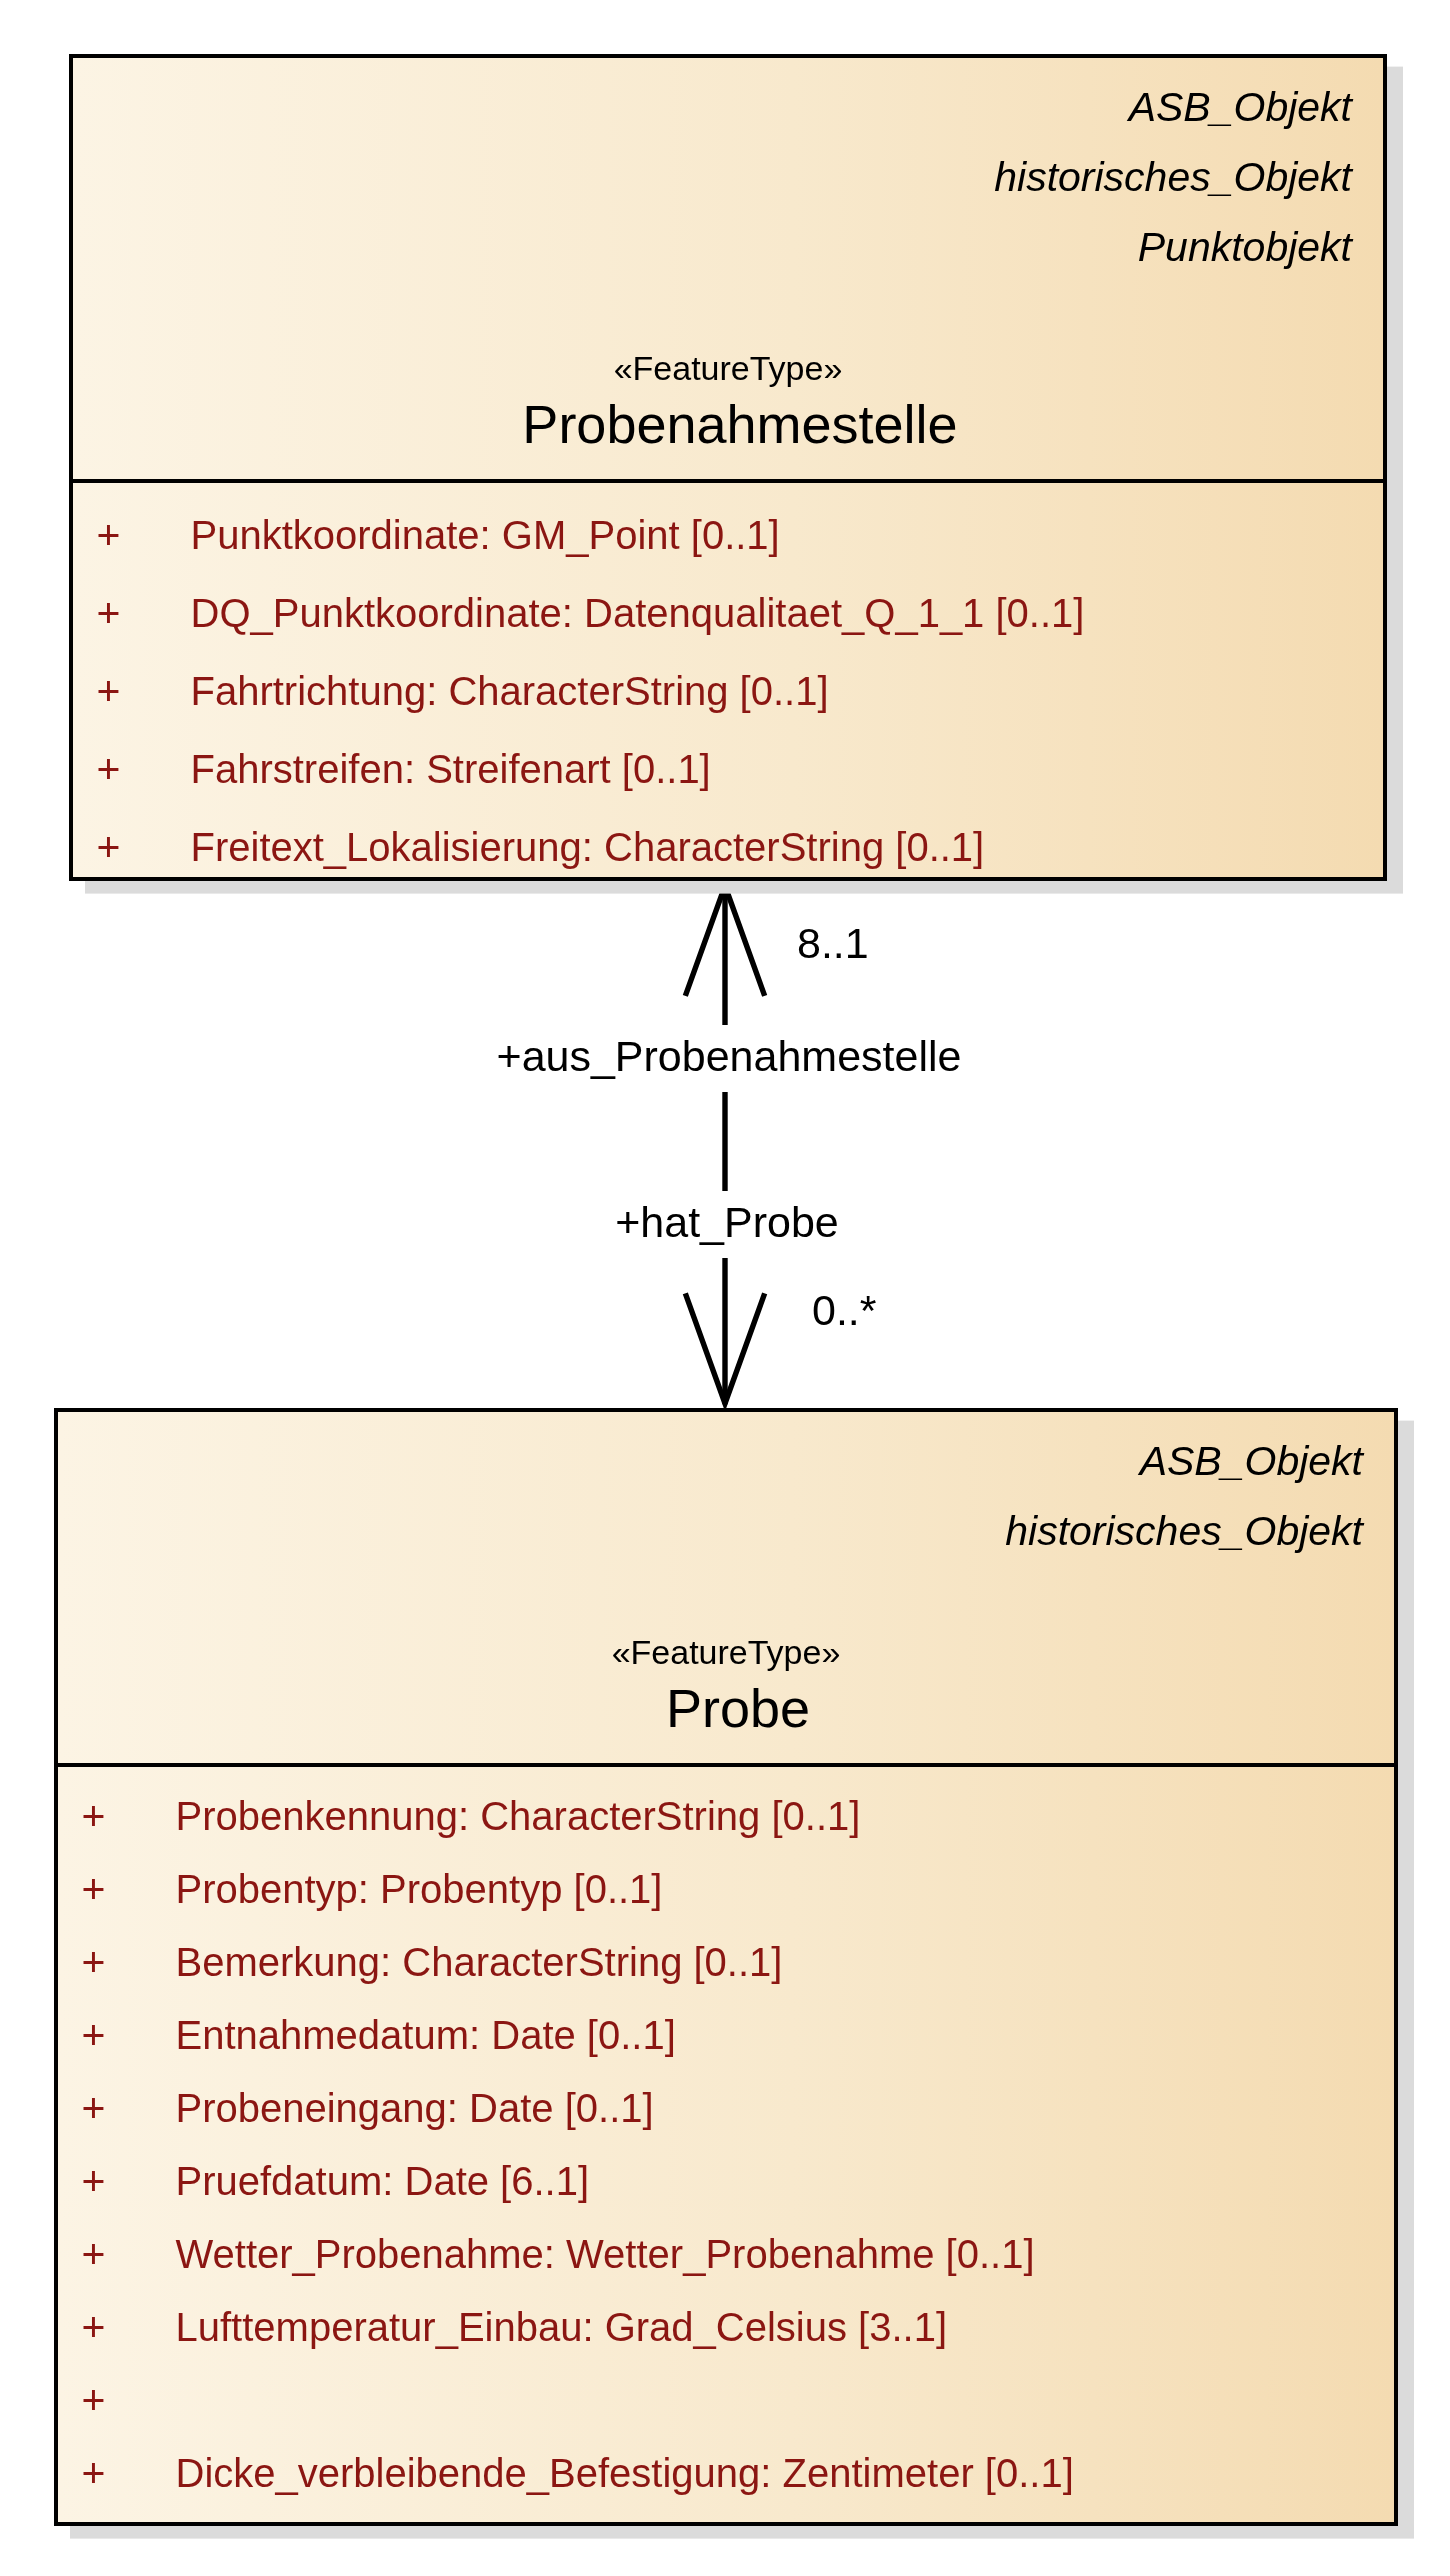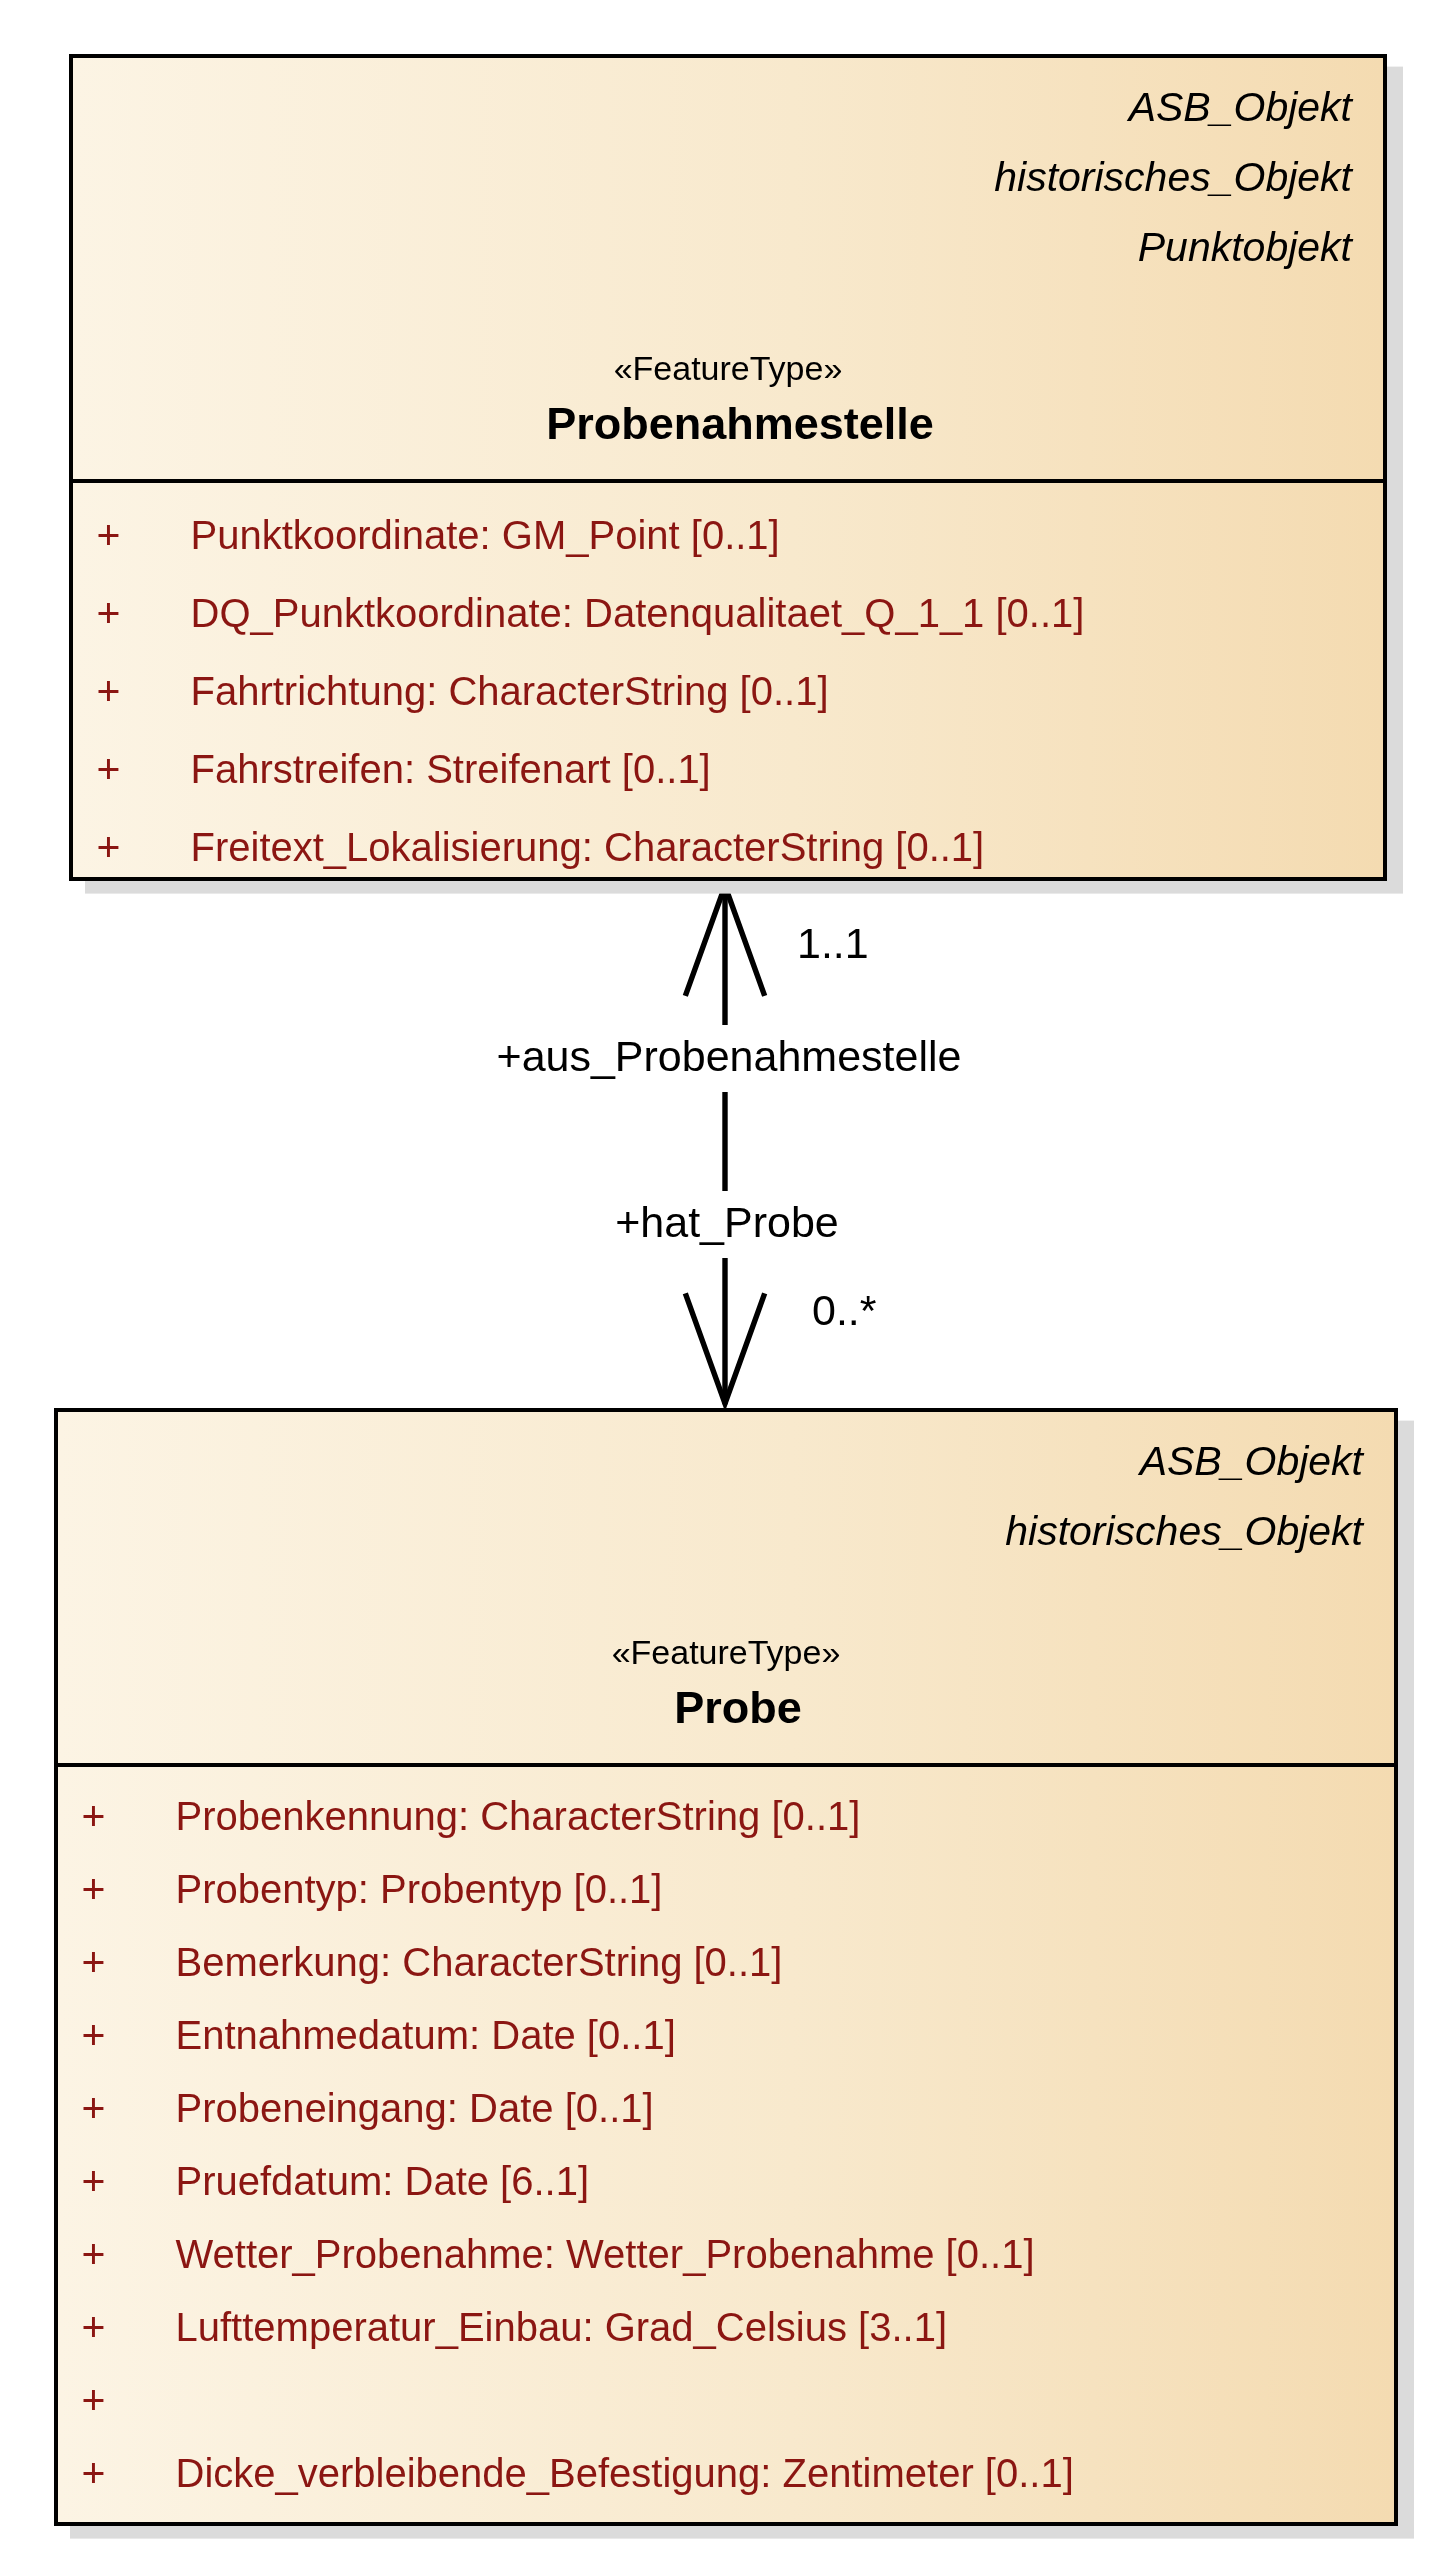--- a/index.html
+++ b/index.html
@@ -47,23 +47,23 @@
   .center-block {
     text-align: center;
     padding-bottom: 25px;
   }
   .ftype {
     font-size: 34px;
     line-height: 52px;
     color: #000;
   }
   .cname {
-    font-size: 45px;
+    font-size: 54px;
     line-height: 60px;
-    font-weight: bold;
+    font-weight: normal;
     color: #000;
     margin-left: 24px;
   }
 
   .attrs {
     border-top: 4.5px solid #000;
     flex: 1 1 auto;
     padding: 12.6px 9px 0 23.5px;
   }
   .attr-row {
@@ -204,19 +204,19 @@
       <div class="attr-row">
         <span class="attr-vis">+</span>
       </div>
       <div class="attr-row">
         <span class="attr-vis">+</span>
         <span class="attr-text">Dicke_verbleibende_Befestigung: Zentimeter [0..1]</span>
       </div>
     </div>
   </div>
 
-  <div class="edge-label mult-top">1..1</div>
+  <div class="edge-label mult-top">8..1</div>
   <div class="edge-label role-label role-top">+aus_Probenahmestelle</div>
   <div class="edge-label role-label role-bottom">+hat_Probe</div>
   <div class="edge-label mult-bottom">0..*</div>
 
 </div>
 
 
 </body></html>

